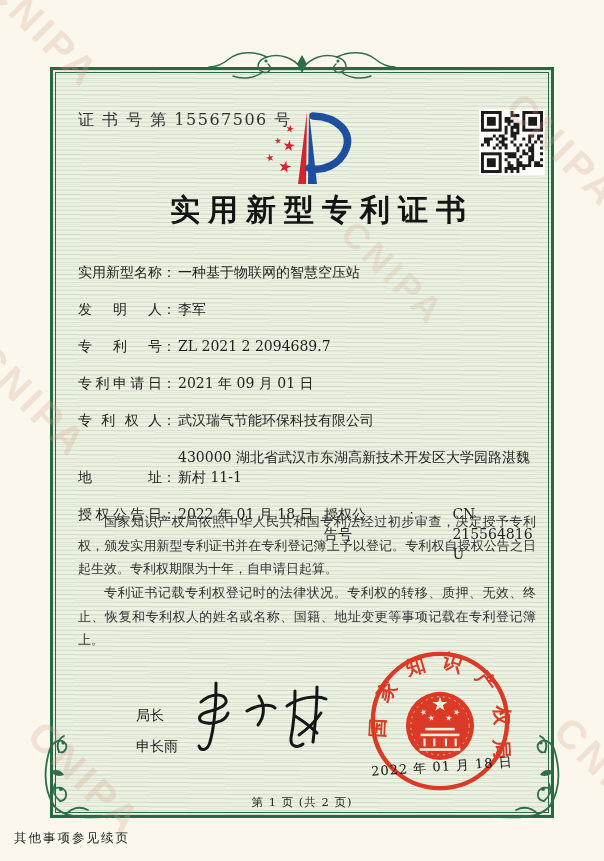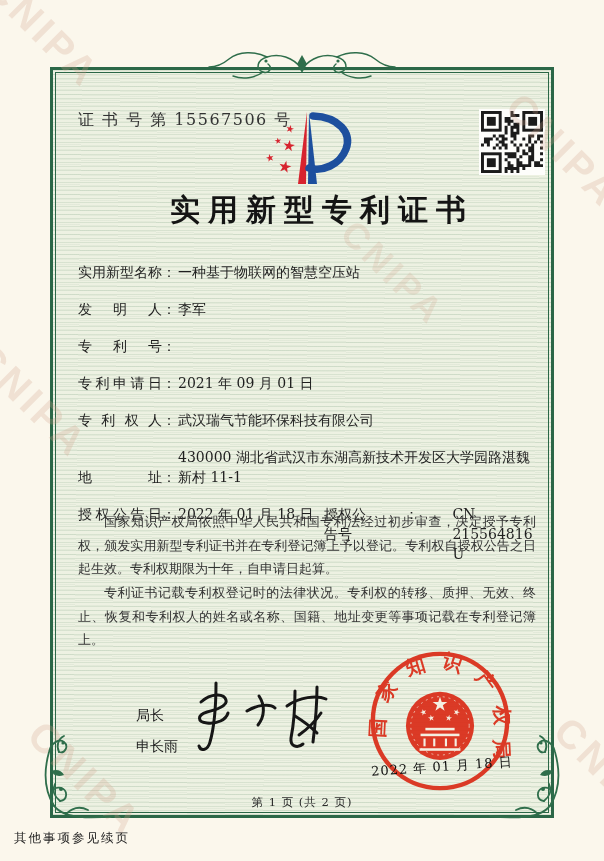--- a/index.html
+++ b/index.html
@@ -170,20 +170,21 @@
         <span class="f-value">一种基于物联网的智慧空压站</span>
       </div>
       <div class="f-row">
         <span class="f-label">发明人</span>
           <span class="f-colon">：</span>
         <span class="f-value">李军</span>
       </div>
       <div class="f-row">
         <span class="f-label">专利号</span>
           <span class="f-colon">：</span>
+        <span class="f-value">ZL 2021 2 2094689.7</span>
       </div>
       <div class="f-row">
         <span class="f-label">专利申请日</span>
           <span class="f-colon">：</span>
         <span class="f-value">2021 年 09 月 01 日</span>
       </div>
       <div class="f-row">
         <span class="f-label">专利权人</span>
           <span class="f-colon">：</span>
         <span class="f-value">武汉瑞气节能环保科技有限公司</span>

